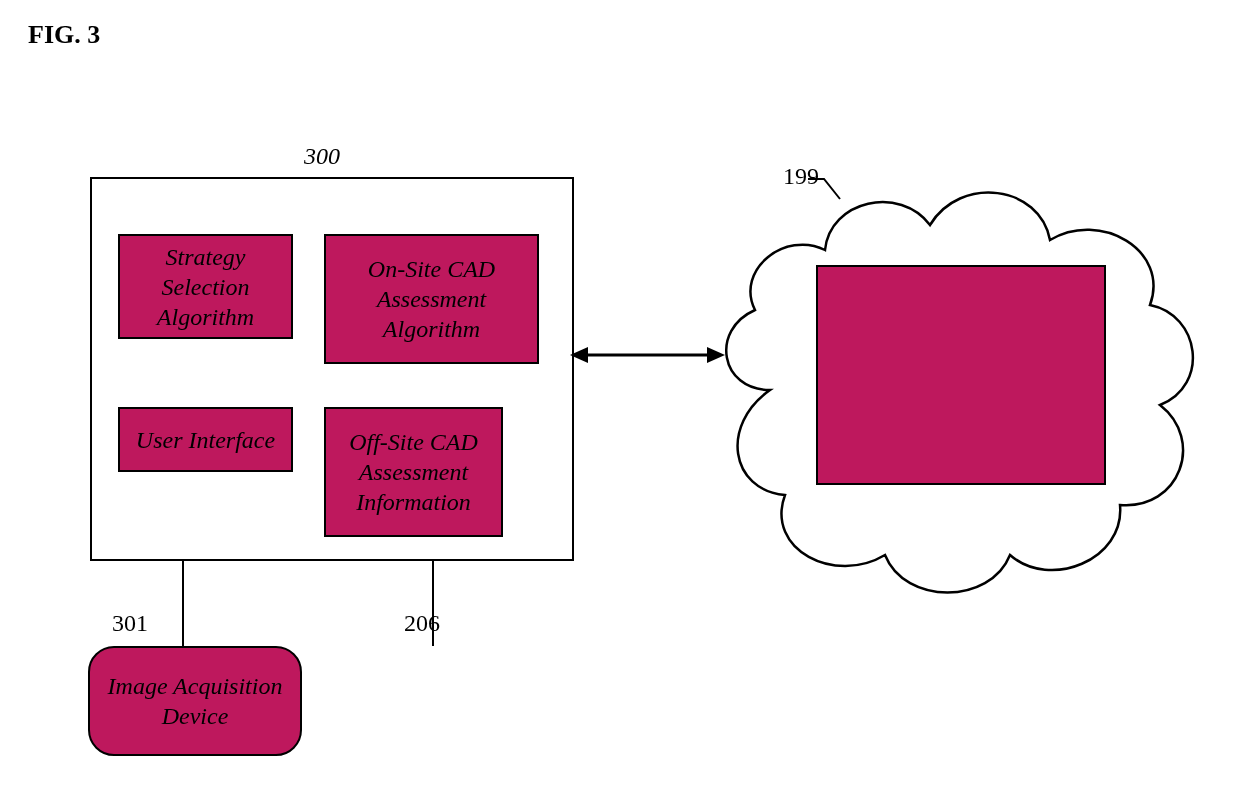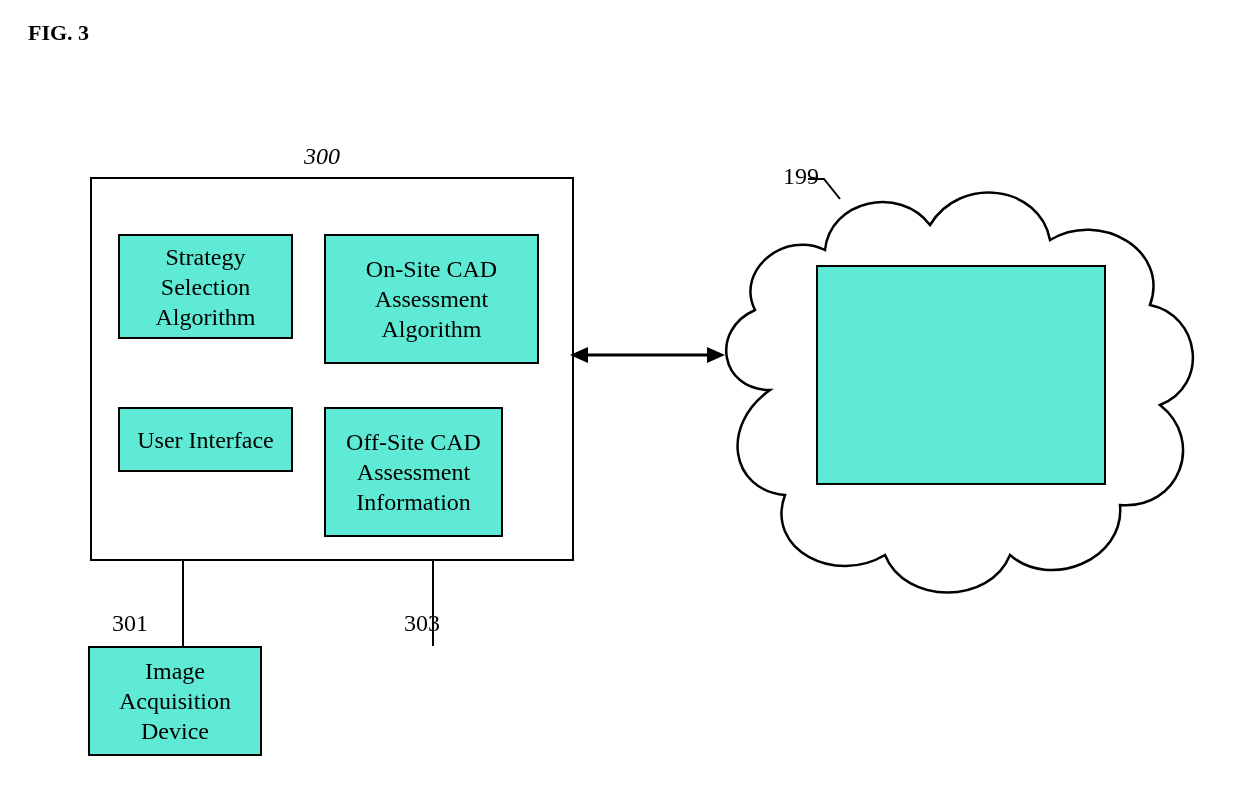--- a/index.html
+++ b/index.html
@@ -11,21 +11,21 @@
   }
   .page {
     position: relative;
     width: 1240px;
     height: 803px;
   }
   .fig-title {
     position: absolute;
     top: 20px;
     left: 28px;
-    font-size: 22px;
+    font-size: 26px;
     font-weight: bold;
   }
   .label {
     position: absolute;
     font-size: 24px;
     text-align: center;
   }
   
   .box-outer {
     position: absolute;
@@ -33,36 +33,37 @@
     top: 177px;
     width: 480px;
     height: 380px;
     border: 2px solid #000;
     background: #fff;
   }
   
   .box {
     position: absolute;
     border: 2px solid #000;
-    background: #5eead4;
+    background: #be185d;
     text-align: center;
     font-size: 24px;
     line-height: 1.25;
     display: flex;
     align-items: center;
     justify-content: center;
     padding: 4px 8px;
     box-sizing: border-box;
+    font-style: italic;
   }
   .box-302 { left: 118px; top: 234px; width: 175px; height: 105px; }
   .box-304 { left: 324px; top: 234px; width: 215px; height: 130px; }
   .box-306 { left: 118px; top: 407px; width: 175px; height: 65px; }
   .box-308 { left: 324px; top: 407px; width: 179px; height: 130px; }
 
-  .box-301 { left: 88px;  top: 646px; width: 174px; height: 110px; }
+  .box-301 { left: 88px;  top: 646px; width: 214px; height: 110px; border-radius: 26px; }
   .box-303 { left: 338px; top: 646px; width: 190px; height: 70px; }
 
   
   .cloud-wrap {
     position: absolute;
     left: 690px;
     top: 140px;
     width: 520px;
     height: 480px;
   }
@@ -121,21 +122,21 @@
 <div class="page">
 
   <div class="fig-title">FIG. 3</div>
 
   <div class="label lbl-300">300</div>
   <div class="label lbl-302">302</div>
   <div class="label lbl-304">304</div>
   <div class="label lbl-306">306</div>
   <div class="label lbl-308">308</div>
   <div class="label lbl-301">301</div>
-  <div class="label lbl-303">303</div>
+  <div class="label lbl-303">206</div>
   <div class="label lbl-310">310</div>
   <div class="label lbl-312">312</div>
   <div class="label lbl-315">199</div>
 
   <div class="box-outer"></div>
 
   <div class="box box-302">Strategy Selection Algorithm</div>
   <div class="box box-304">On-Site CAD Assessment Algorithm</div>
   <div class="box box-306">User Interface</div>
   <div class="box box-308">Off-Site CAD Assessment Information</div>

